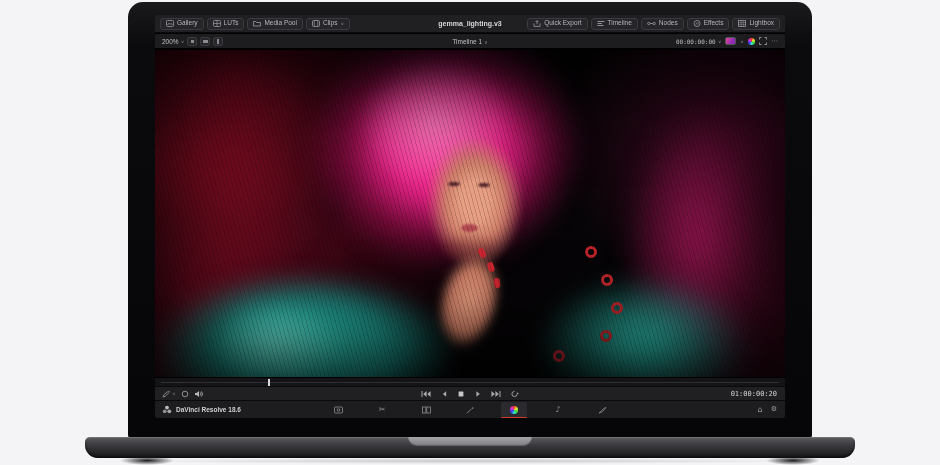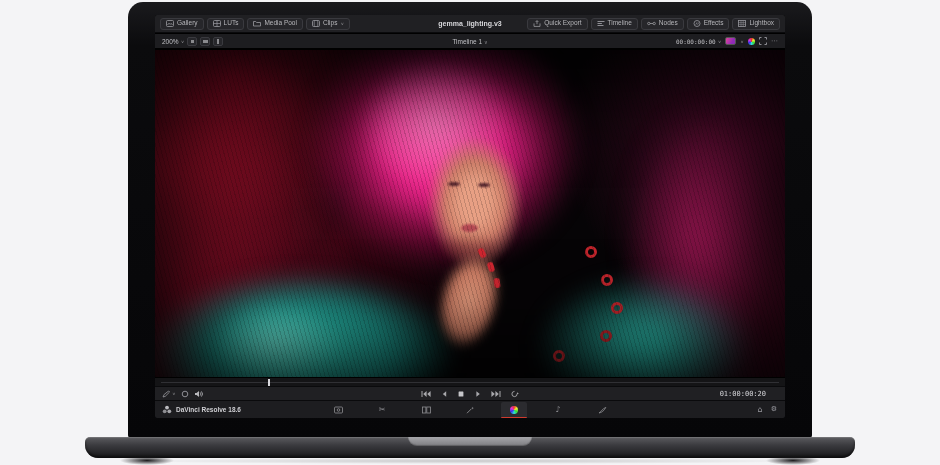--- a/index.html
+++ b/index.html
@@ -107,21 +107,21 @@
   .scrubber { position:absolute; left:0; top:362px; width:630px; height:9px;
               background:#141416; border-top:1px solid #000; }
   .scrub-track { position:absolute; left:6px; right:6px; top:4px; height:1px; background:#303034; }
   .playhead { position:absolute; left:18%; top:1px; width:2px; height:7px; background:#dadade; }
 
   
   .transport { top:371px; height:14px; background:#202023; border-top:1px solid #0a0a0c; }
   .tr-left { display:flex; align-items:center; gap:5px; margin-left:7px; z-index:2; }
   .tr-center { position:absolute; left:0; width:100%; display:flex; justify-content:center;
                align-items:center; gap:9px; }
-  .tr-right { margin-left:auto; margin-right:19px; font-size:7px; color:#d4d4d8;
+  .tr-right { margin-left:auto; margin-right:8px; font-size:7px; color:#d4d4d8;
               font-family:"DejaVu Sans Mono",monospace; z-index:2; }
   .tbtn { display:inline-flex; align-items:center; justify-content:center; }
 
   
   .statusbar { top:385px; height:18px; background:#1d1d20; border-top:1px solid #0a0a0c; }
   .sb-left { display:flex; align-items:center; gap:4px; margin-left:7px; z-index:2; }
   .sb-app { font-size:6.5px; font-weight:bold; color:#cfcfd3; }
   .sb-pages { position:absolute; left:0; width:100%; display:flex; justify-content:center;
               align-items:center; gap:18px; height:100%; }
   .page { position:relative; display:flex; align-items:center; justify-content:center;

